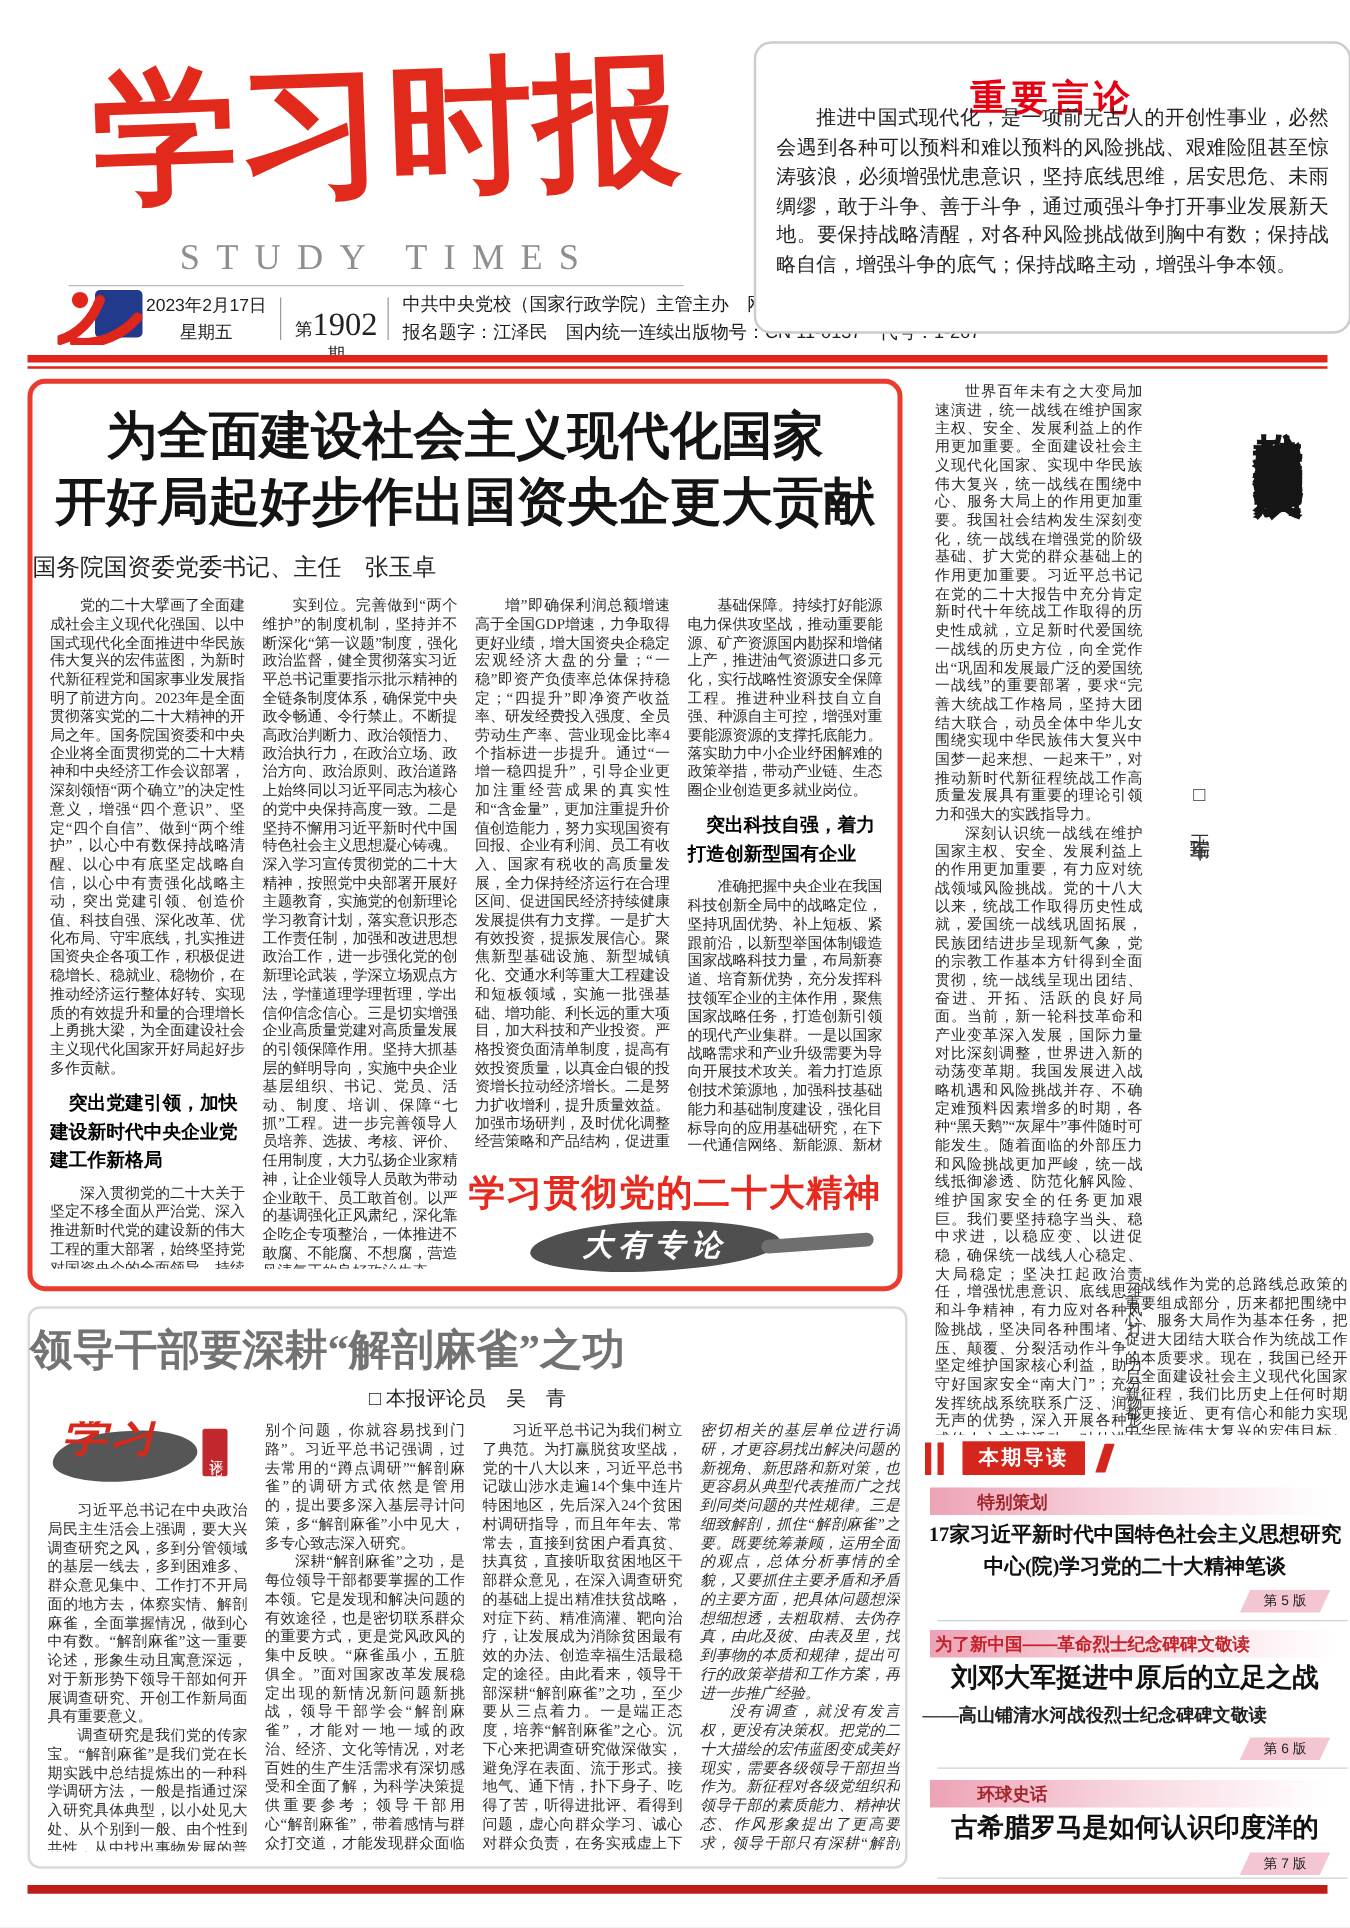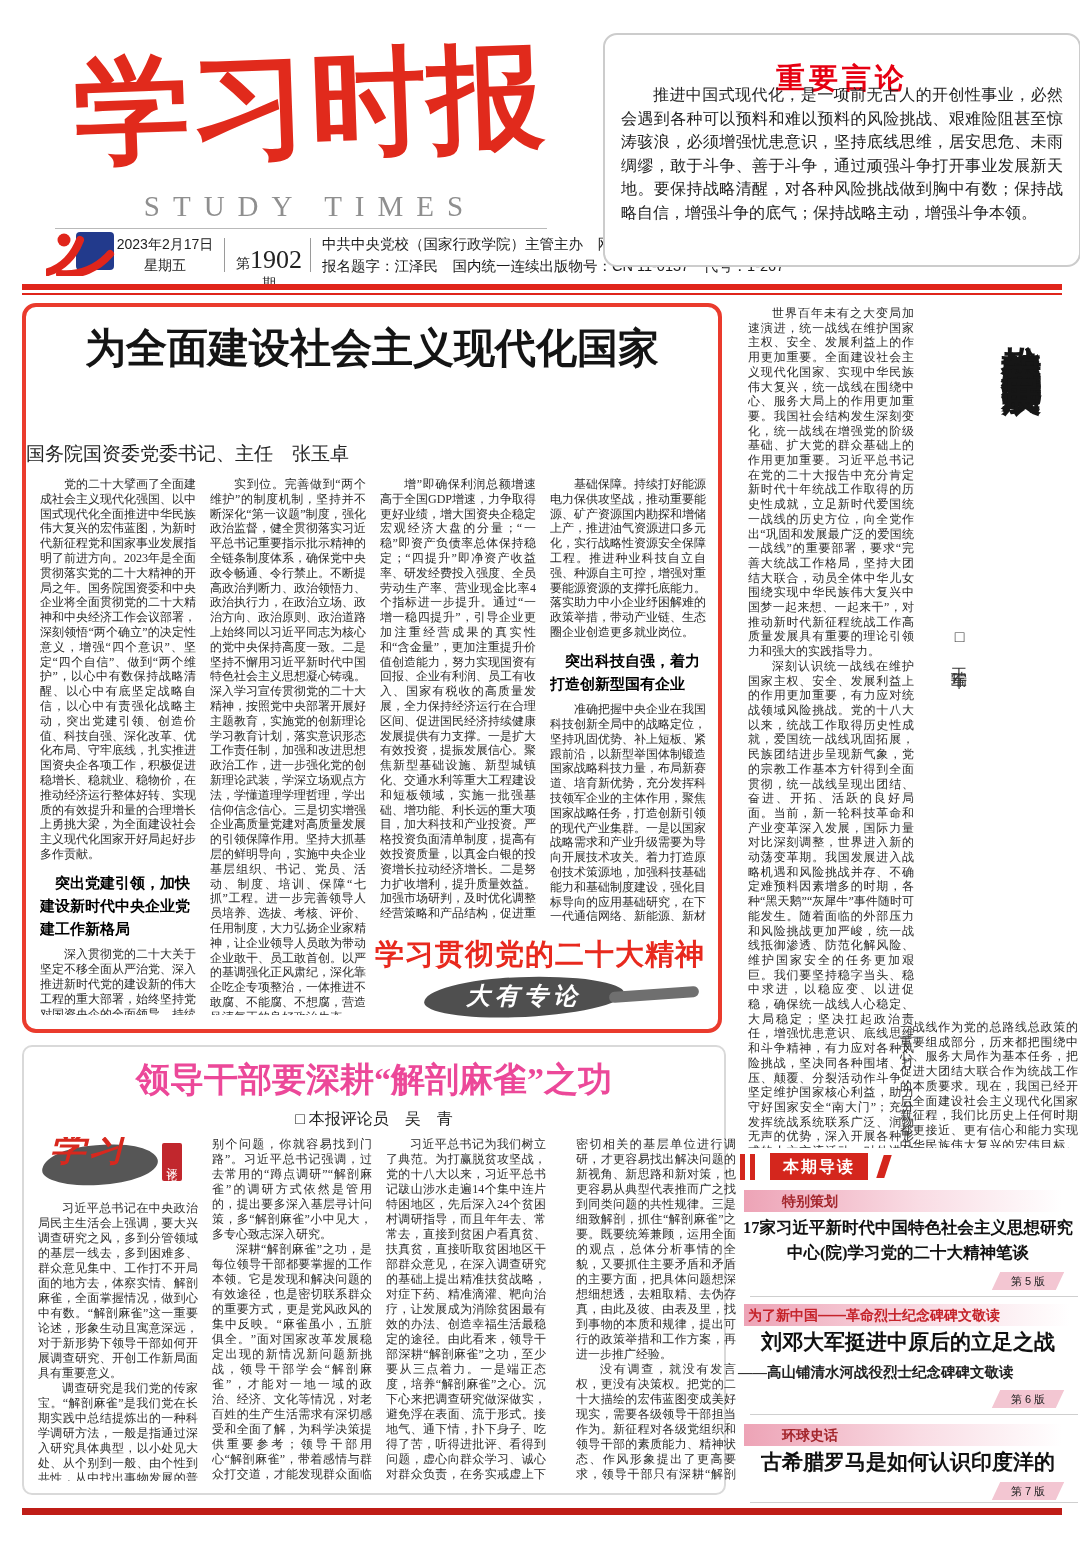--- a/index.html
+++ b/index.html
@@ -64,28 +64,28 @@
   .uf-col p{margin:0;text-indent:2em;}
   #uf-colA{left:748px;top:306px;width:166px;height:842px;}
   #uf-colB{left:900px;top:1020px;width:178px;height:128px;}
   #uf-headline{left:995px;top:314px;height:712px;writing-mode:vertical-rl;font-size:40px;font-weight:900;
     color:#161616;letter-spacing:2px;}
   #uf-author{left:948px;top:628px;writing-mode:vertical-rl;font-size:16px;letter-spacing:3px;color:#333;
     font-family:"Liberation Serif",serif;}
 
   
   #comm-box{left:22px;top:1045px;width:700px;height:446px;border:2px solid #d9d9d9;border-radius:10px;background:#fff;}
-  #comm-title{position:absolute;top:10px;left:0;width:100%;text-align:center;font-size:34px;font-weight:900;
-    color:#ec4899;font-family:"Liberation Serif","DejaVu Serif",serif;}
+  #comm-title{position:absolute;top:10px;left:0;width:100%;text-align:left;font-size:34px;font-weight:900;
+    color:#737373;font-family:"Liberation Serif","DejaVu Serif",serif;}
   #comm-byline{position:absolute;top:62px;left:0;width:100%;text-align:center;font-size:16px;color:#222;
     font-family:"Liberation Serif",serif;}
   .comm-col{position:absolute;top:90px;width:160px;height:344px;overflow:hidden;font-size:12px;line-height:15px;
     text-align:justify;color:#2e2e2e;font-family:"Liberation Serif","DejaVu Serif",serif;}
   .comm-col p{margin:0;text-indent:2em;}
-  #cc1{left:14px;} #cc2{left:188px;} #cc3{left:362px;} #cc4{left:552px;}
+  #cc1{left:14px;} #cc2{left:188px;} #cc3{left:362px;} #cc4{left:536px;font-style:italic;}
   #comm-stamp{position:relative;width:152px;height:54px;margin:2px 0 8px 4px;}
   #comm-stamp .comm-ink{position:absolute;left:0;top:6px;width:116px;height:40px;background:#565656;
     border-radius:50% 45% 55% 50% / 60% 50% 55% 45%;transform:rotate(-3deg);}
   #comm-stamp .comm-xuexi{position:absolute;left:8px;top:2px;font-size:36px;font-weight:900;font-style:italic;
     color:#d8281e;letter-spacing:2px;font-family:"Liberation Serif",serif;}
   #comm-stamp .comm-seal{position:absolute;left:120px;top:4px;width:20px;height:38px;background:#c1272d;
     color:#fff;font-size:11px;writing-mode:vertical-rl;letter-spacing:3px;text-align:center;
     line-height:20px;border-radius:2px;}
 
   
@@ -148,20 +148,21 @@
   <div class="abs red-rule1"></div>
   <div class="abs red-rule2"></div>
 
   <div class="abs" id="quote-box">
     <div id="quote-title">重要言论</div>
     <div id="quote-body">推进中国式现代化，是一项前无古人的开创性事业，必然会遇到各种可以预料和难以预料的风险挑战、艰难险阻甚至惊涛骇浪，必须增强忧患意识，坚持底线思维，居安思危、未雨绸缪，敢于斗争、善于斗争，通过顽强斗争打开事业发展新天地。要保持战略清醒，对各种风险挑战做到胸中有数；保持战略自信，增强斗争的底气；保持战略主动，增强斗争本领。</div>
   </div>
 
   <div class="abs" id="lead-box">
     <div class="lead-h" id="lead-h1">为全面建设社会主义现代化国家</div>
+    <div class="lead-h" id="lead-h2">开好局起好步作出国资央企更大贡献</div>
     <div id="lead-byline">国务院国资委党委书记、主任　张玉卓</div>
 
     <div class="lead-col" id="lc1">
       <p>党的二十大擘画了全面建成社会主义现代化强国、以中国式现代化全面推进中华民族伟大复兴的宏伟蓝图，为新时代新征程党和国家事业发展指明了前进方向。2023年是全面贯彻落实党的二十大精神的开局之年。国务院国资委和中央企业将全面贯彻党的二十大精神和中央经济工作会议部署，深刻领悟“两个确立”的决定性意义，增强“四个意识”、坚定“四个自信”、做到“两个维护”，以心中有数保持战略清醒、以心中有底坚定战略自信，以心中有责强化战略主动，突出党建引领、创造价值、科技自强、深化改革、优化布局、守牢底线，扎实推进国资央企各项工作，积极促进稳增长、稳就业、稳物价，在推动经济运行整体好转、实现质的有效提升和量的合理增长上勇挑大梁，为全面建设社会主义现代化国家开好局起好步多作贡献。</p>
       <div class="sub-h">突出党建引领，加快建设新时代中央企业党建工作新格局</div>
       <p>深入贯彻党的二十大关于坚定不移全面从严治党、深入推进新时代党的建设新的伟大工程的重大部署，始终坚持党对国资央企的全面领导，持续深入贯彻落实习近平总书记在全国国有企业党的建设工作会议上的重要讲话精神，坚持与中国特色现代企业制度相衔接、与企业改革发展中心任务相适应，加快建设新时代中央企业党建工作新格局，为企业改革发展提供坚强政治保证。一是全面、系统、整体地把坚持党中央集中统一领导落</p>
     </div>
     <div class="lead-col" id="lc2">
       <p>实到位。完善做到“两个维护”的制度机制，坚持并不断深化“第一议题”制度，强化政治监督，健全贯彻落实习近平总书记重要指示批示精神的全链条制度体系，确保党中央政令畅通、令行禁止。不断提高政治判断力、政治领悟力、政治执行力，在政治立场、政治方向、政治原则、政治道路上始终同以习近平同志为核心的党中央保持高度一致。二是坚持不懈用习近平新时代中国特色社会主义思想凝心铸魂。深入学习宣传贯彻党的二十大精神，按照党中央部署开展好主题教育，实施党的创新理论学习教育计划，落实意识形态工作责任制，加强和改进思想政治工作，进一步强化党的创新理论武装，学深立场观点方法，学懂道理学理哲理，学出信仰信念信心。三是切实增强企业高质量党建对高质量发展的引领保障作用。坚持大抓基层的鲜明导向，实施中央企业基层组织、书记、党员、活动、制度、培训、保障“七抓”工程。进一步完善领导人员培养、选拔、考核、评价、任用制度，大力弘扬企业家精神，让企业领导人员敢为带动企业敢干、员工敢首创。以严的基调强化正风肃纪，深化靠企吃企专项整治，一体推进不敢腐、不能腐、不想腐，营造风清气正的良好政治生态。</p>
 

